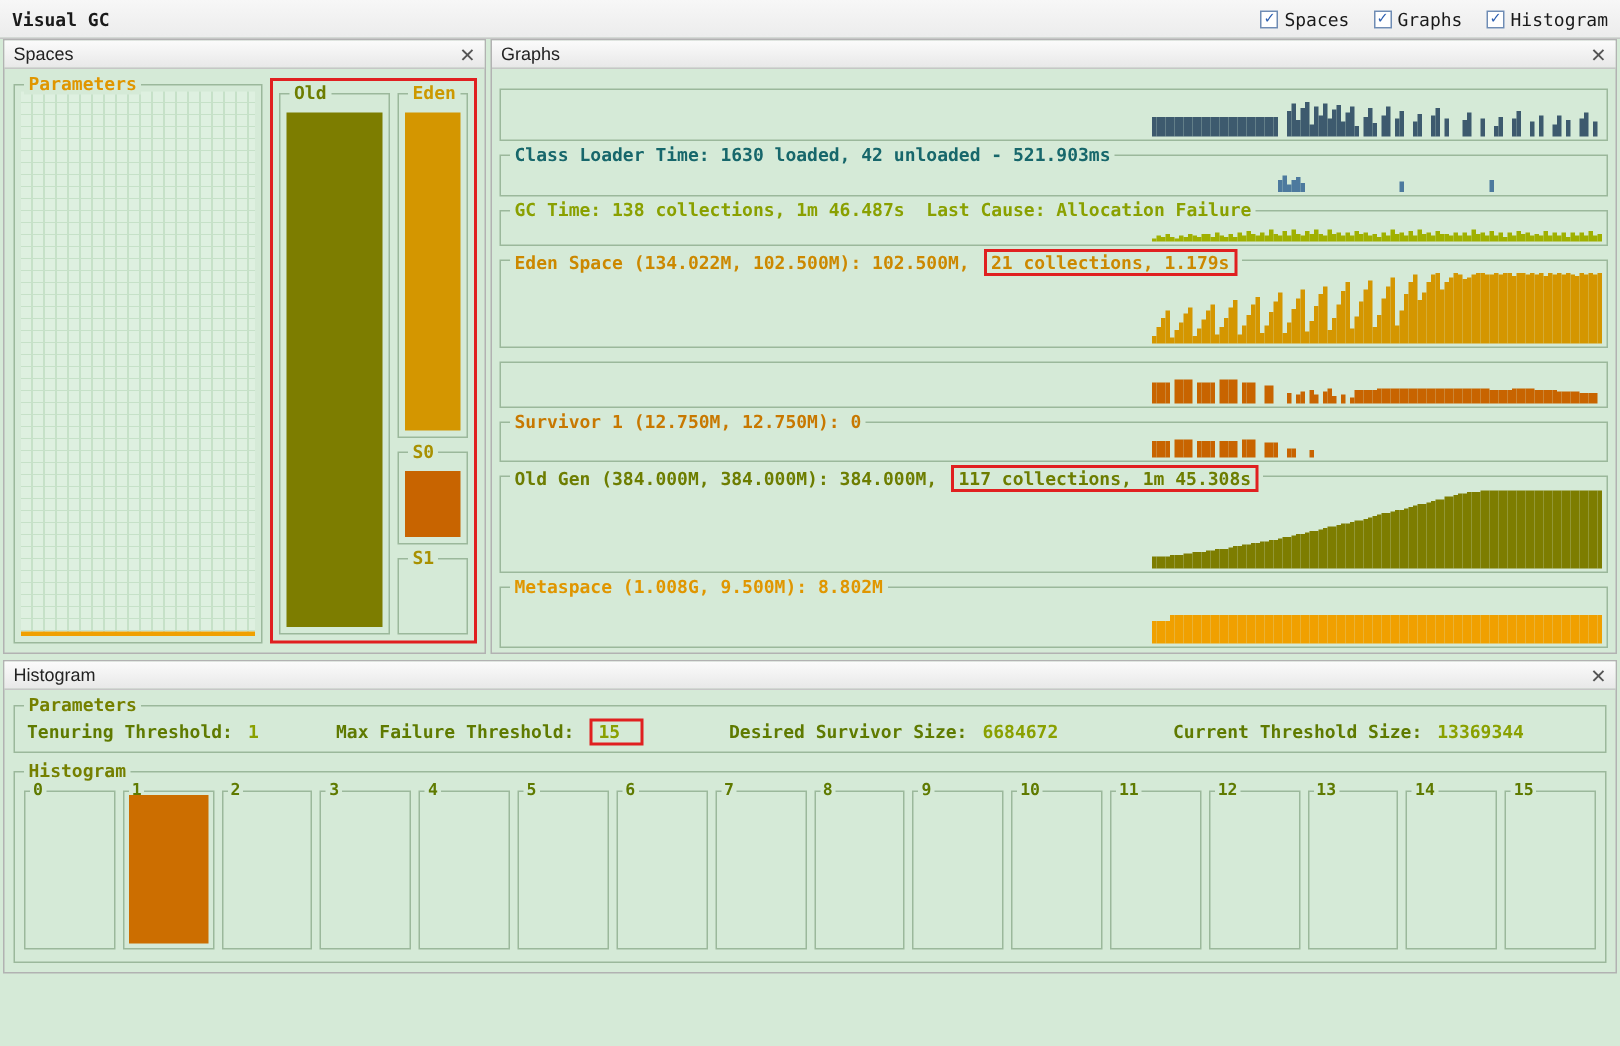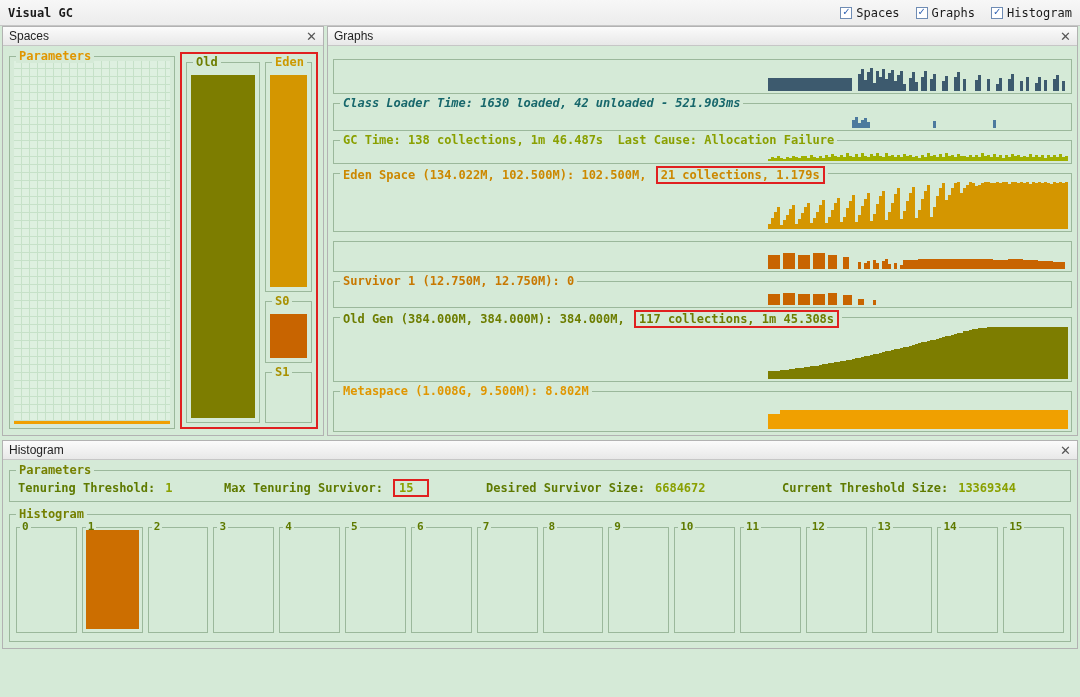--- a/index.html
+++ b/index.html
@@ -259,21 +259,21 @@
               <div class="bar" style="height: 0%; background: rgb(61, 90, 110);"></div>
               <div class="bar" style="height: 52%; background: rgb(61, 90, 110);"></div>
               <div class="bar" style="height: 66%; background: rgb(61, 90, 110);"></div>
               <div class="bar" style="height: 0%; background: rgb(61, 90, 110);"></div>
               <div class="bar" style="height: 40%; background: rgb(61, 90, 110);"></div>
               <div class="bar" style="height: 0%; background: rgb(61, 90, 110);"></div>
             </div>
         </div>
 
         <div class="group graph-group">
-          <span class="group-label" style="color: rgb(23, 103, 107); font-style: italic;"><span>Class Loader Time: 1630 loaded, 42 unloaded - 521.903ms</span></span>
+          <span class="group-label" style="color: rgb(23, 103, 107);"><span>Class Loader Time: 1630 loaded, 42 unloaded - 521.903ms</span></span>
           <div class="strip" style="height:17px">
               <div class="bar" style="height: 0%; background: rgb(77, 122, 158);"></div>
               <div class="bar" style="height: 0%; background: rgb(77, 122, 158);"></div>
               <div class="bar" style="height: 0%; background: rgb(77, 122, 158);"></div>
               <div class="bar" style="height: 0%; background: rgb(77, 122, 158);"></div>
               <div class="bar" style="height: 0%; background: rgb(77, 122, 158);"></div>
               <div class="bar" style="height: 0%; background: rgb(77, 122, 158);"></div>
               <div class="bar" style="height: 0%; background: rgb(77, 122, 158);"></div>
               <div class="bar" style="height: 0%; background: rgb(77, 122, 158);"></div>
               <div class="bar" style="height: 0%; background: rgb(77, 122, 158);"></div>
@@ -1013,21 +1013,21 @@
   <div class="panel hist-panel">
     <div class="panel-title">
       <span>Histogram</span>
       <span class="close-x">✕</span>
     </div>
     <div class="panel-body hist-body">
 
       <div class="group param-group">
         <span class="group-label" style="color: rgb(117, 128, 0);">Parameters</span>
         <span class="param-item"><span class="param-label" style="color: rgb(95, 122, 0);">Tenuring Threshold:</span><span class="param-value" style="color: rgb(138, 160, 0);">1</span></span>
-        <span class="param-item"><span class="param-label" style="color: rgb(95, 122, 0);">Max Tenuring Survivor:</span><span class="param-value red-box" style="color: rgb(138, 160, 0);">15</span></span>
+        <span class="param-item"><span class="param-label" style="color: rgb(95, 122, 0);">Max Failure Threshold:</span><span class="param-value red-box" style="color: rgb(138, 160, 0);">15</span></span>
         <span class="param-item"><span class="param-label" style="color: rgb(95, 122, 0);">Desired Survivor Size:</span><span class="param-value" style="color: rgb(138, 160, 0);">6684672</span></span>
         <span class="param-item"><span class="param-label" style="color: rgb(95, 122, 0);">Current Threshold Size:</span><span class="param-value" style="color: rgb(138, 160, 0);">13369344</span></span>
       </div>
 
       <div class="group bins-group">
         <span class="group-label" style="color: rgb(117, 128, 0);">Histogram</span>
       <div class="bin">
             <span class="bin-label" style="color: rgb(95, 122, 0);">0</span>
           </div>
           <div class="bin">

